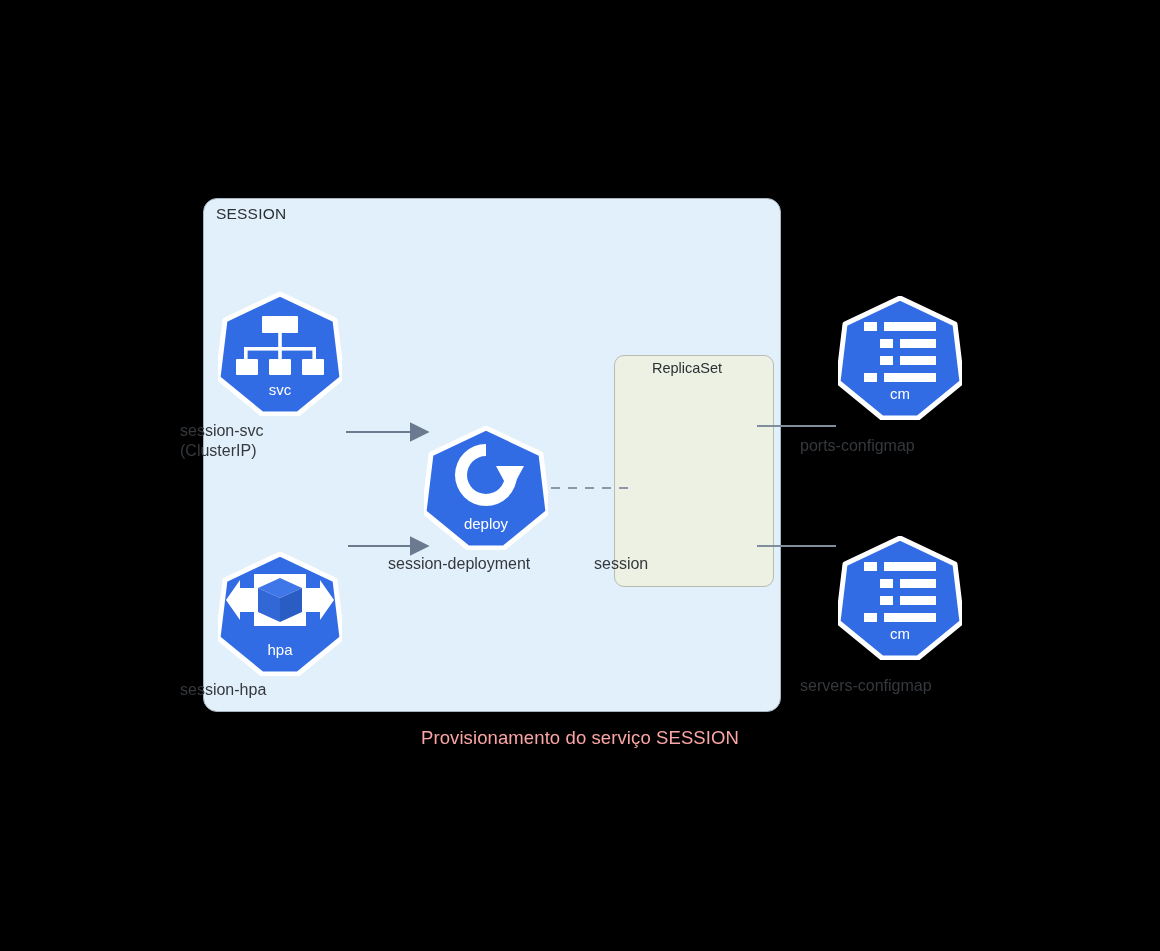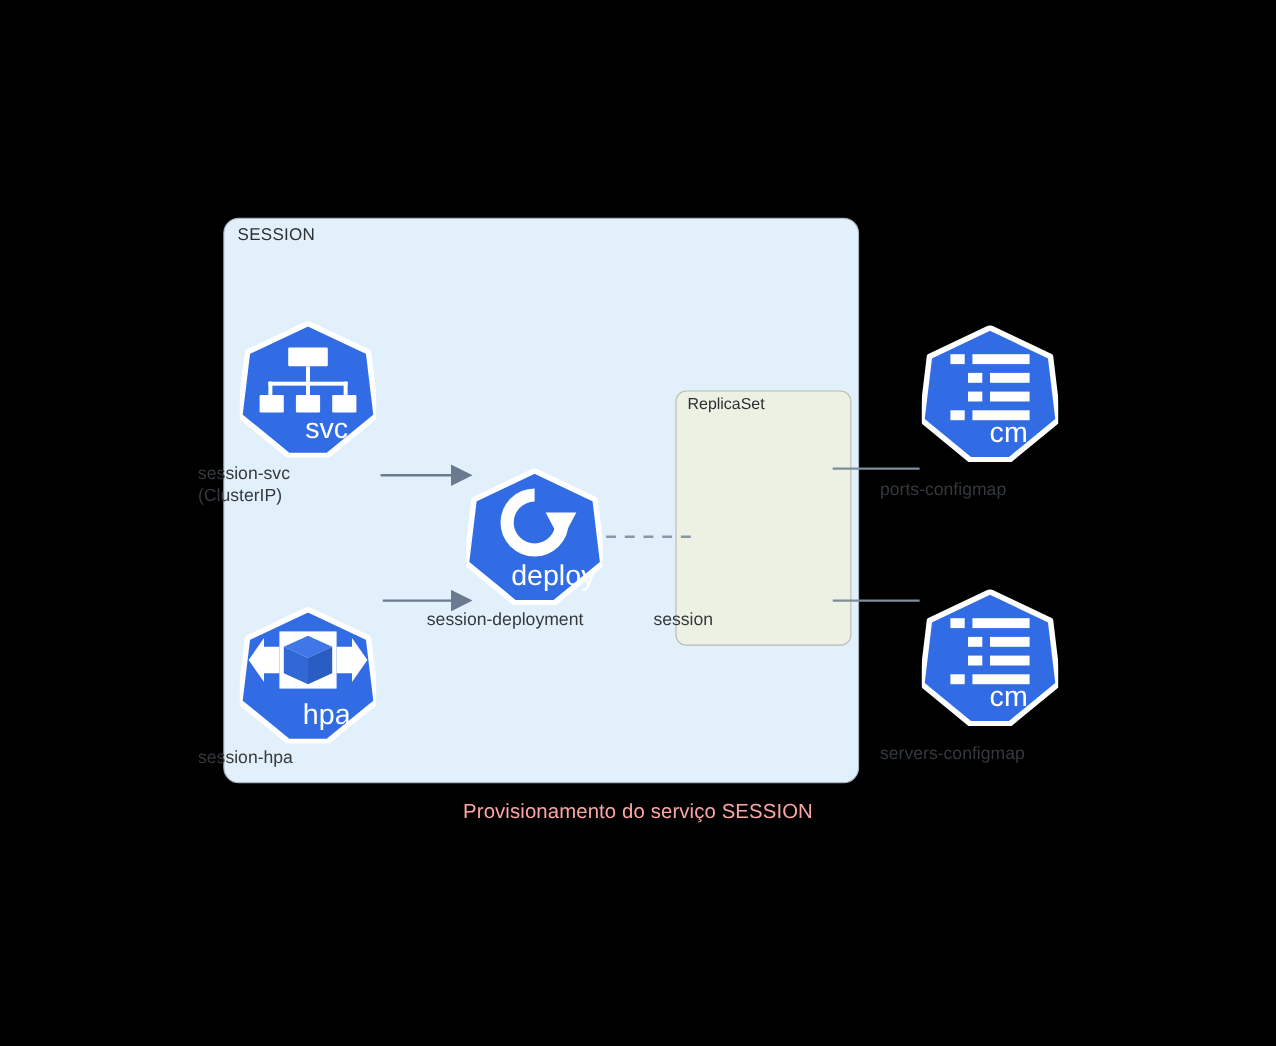--- a/index.html
+++ b/index.html
@@ -53,21 +53,21 @@
     top: 355px;
     width: 160px;
     height: 232px;
     background: #ecf1e3;
     border: 1.4px solid #b6bcb2;
     border-radius: 10px;
     box-sizing: border-box;
   }
   .rs-title {
     position: absolute;
-    left: 625px;
+    left: 652px;
     top: 360px;
     font-size: 14.5px;
     color: #2b3034;
     white-space: nowrap;
   }
 
   
   .node {
     position: absolute;
     width: 124px;
@@ -75,25 +75,25 @@
   }
   .node .hept {
     position: absolute;
     left: 0;
     top: 0;
     width: 124px;
     height: 124px;
   }
   .node .node-kind {
     position: absolute;
-    left: 17px;
+    left: 0;
     width: 124px;
     text-align: center;
     color: #ffffff;
-    font-size: 26px;
+    font-size: 15px;
     line-height: 21px;
     bottom: 16px;
     pointer-events: none;
     white-space: nowrap;
   }
   .node-label {
     position: absolute;
     text-align: left;
     font-size: 16px;
     line-height: 20px;

